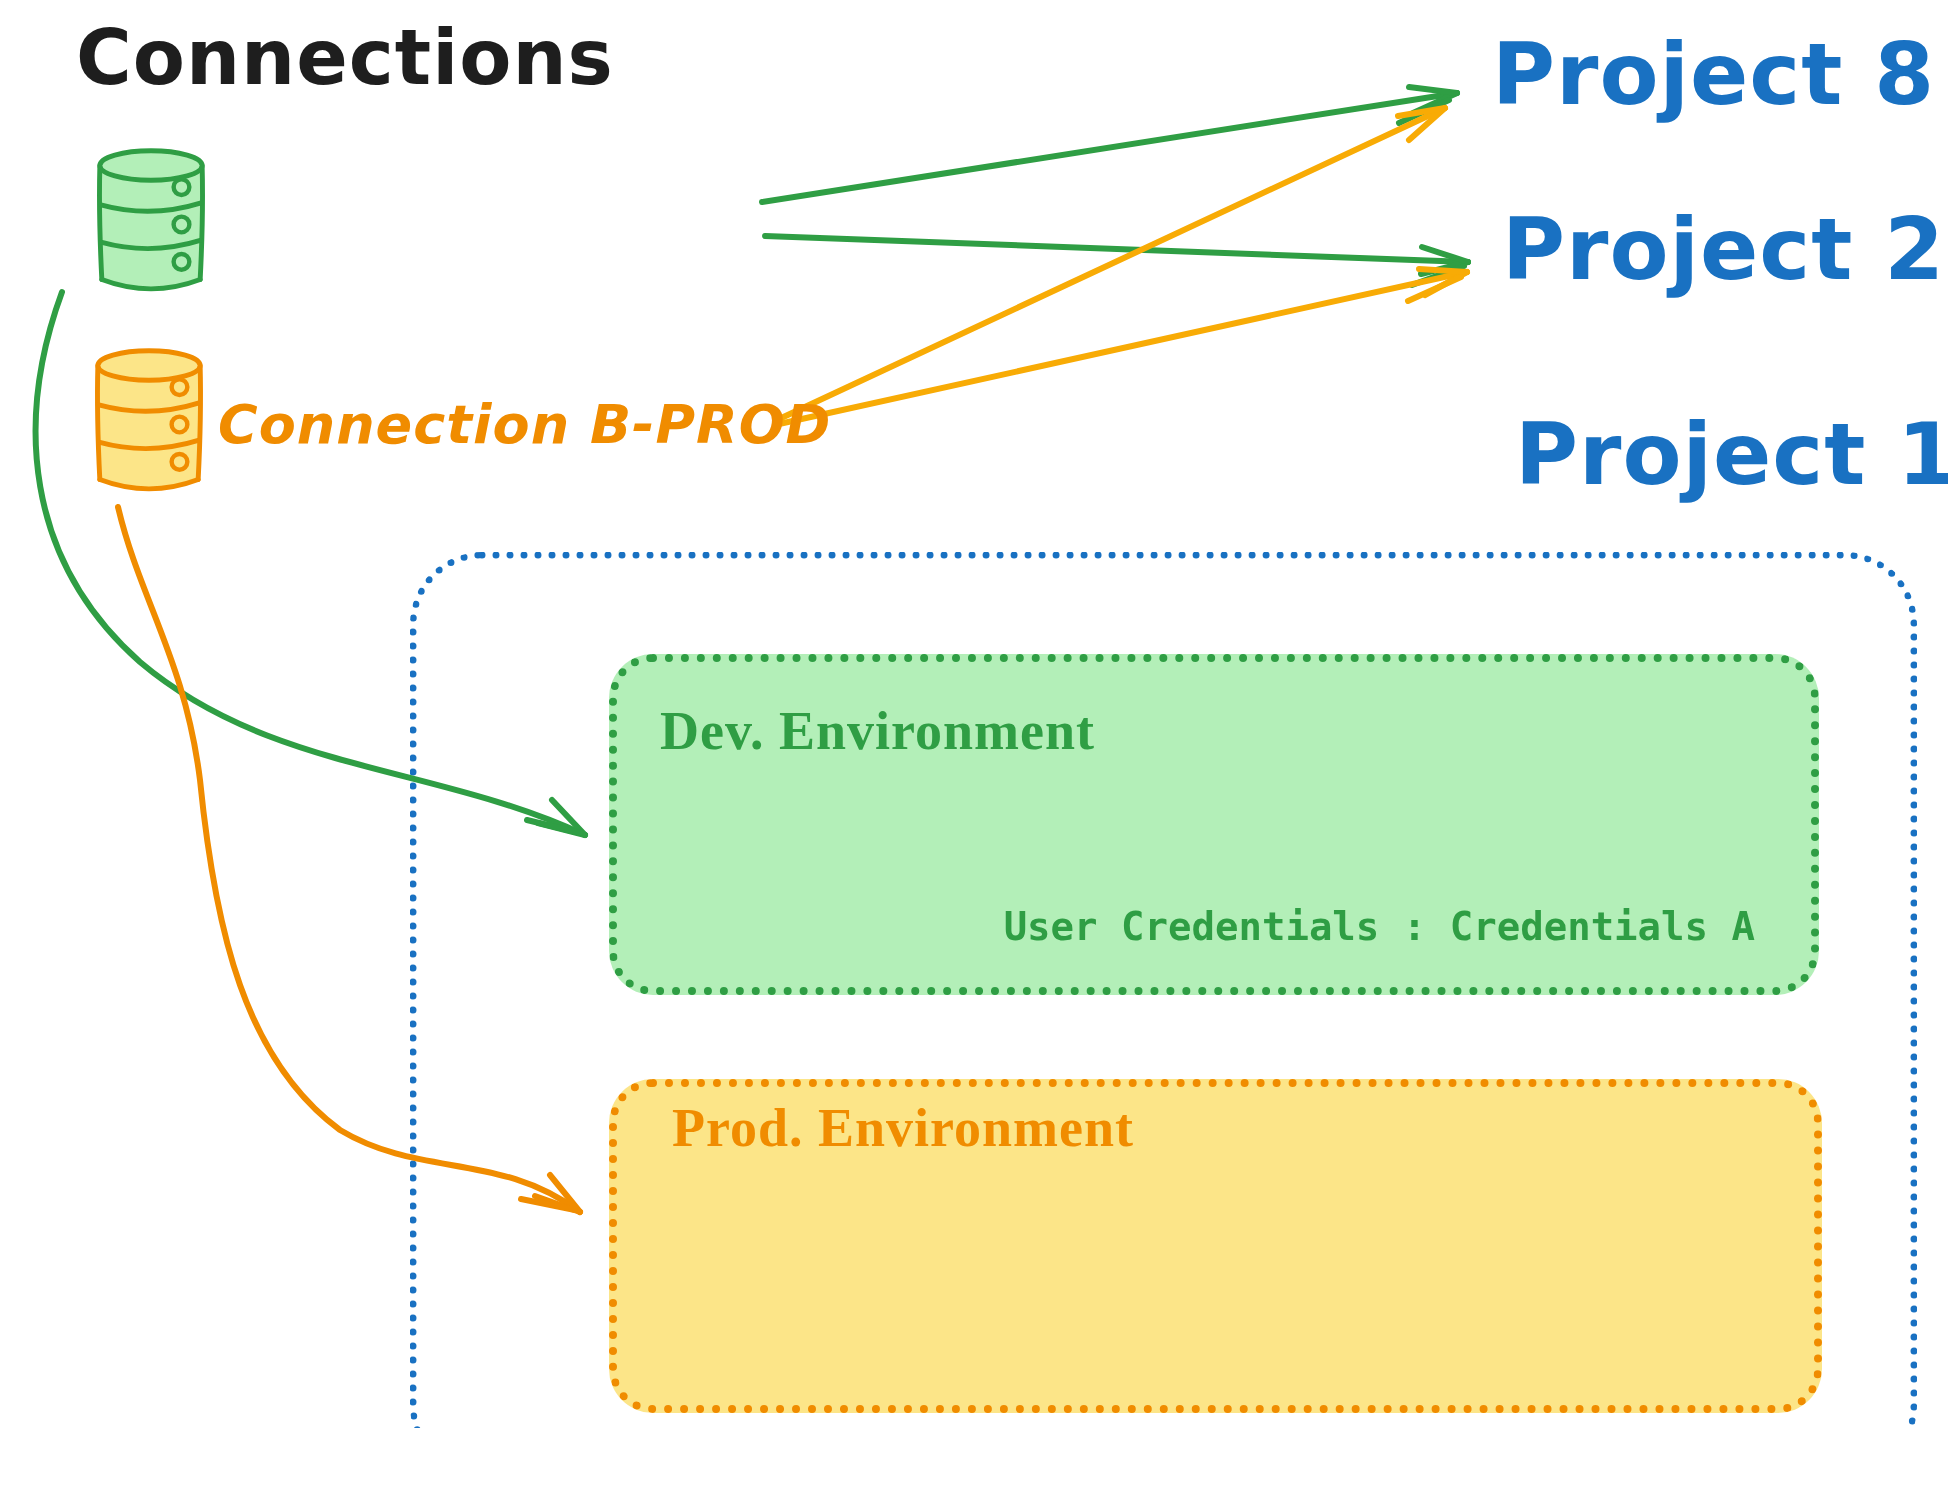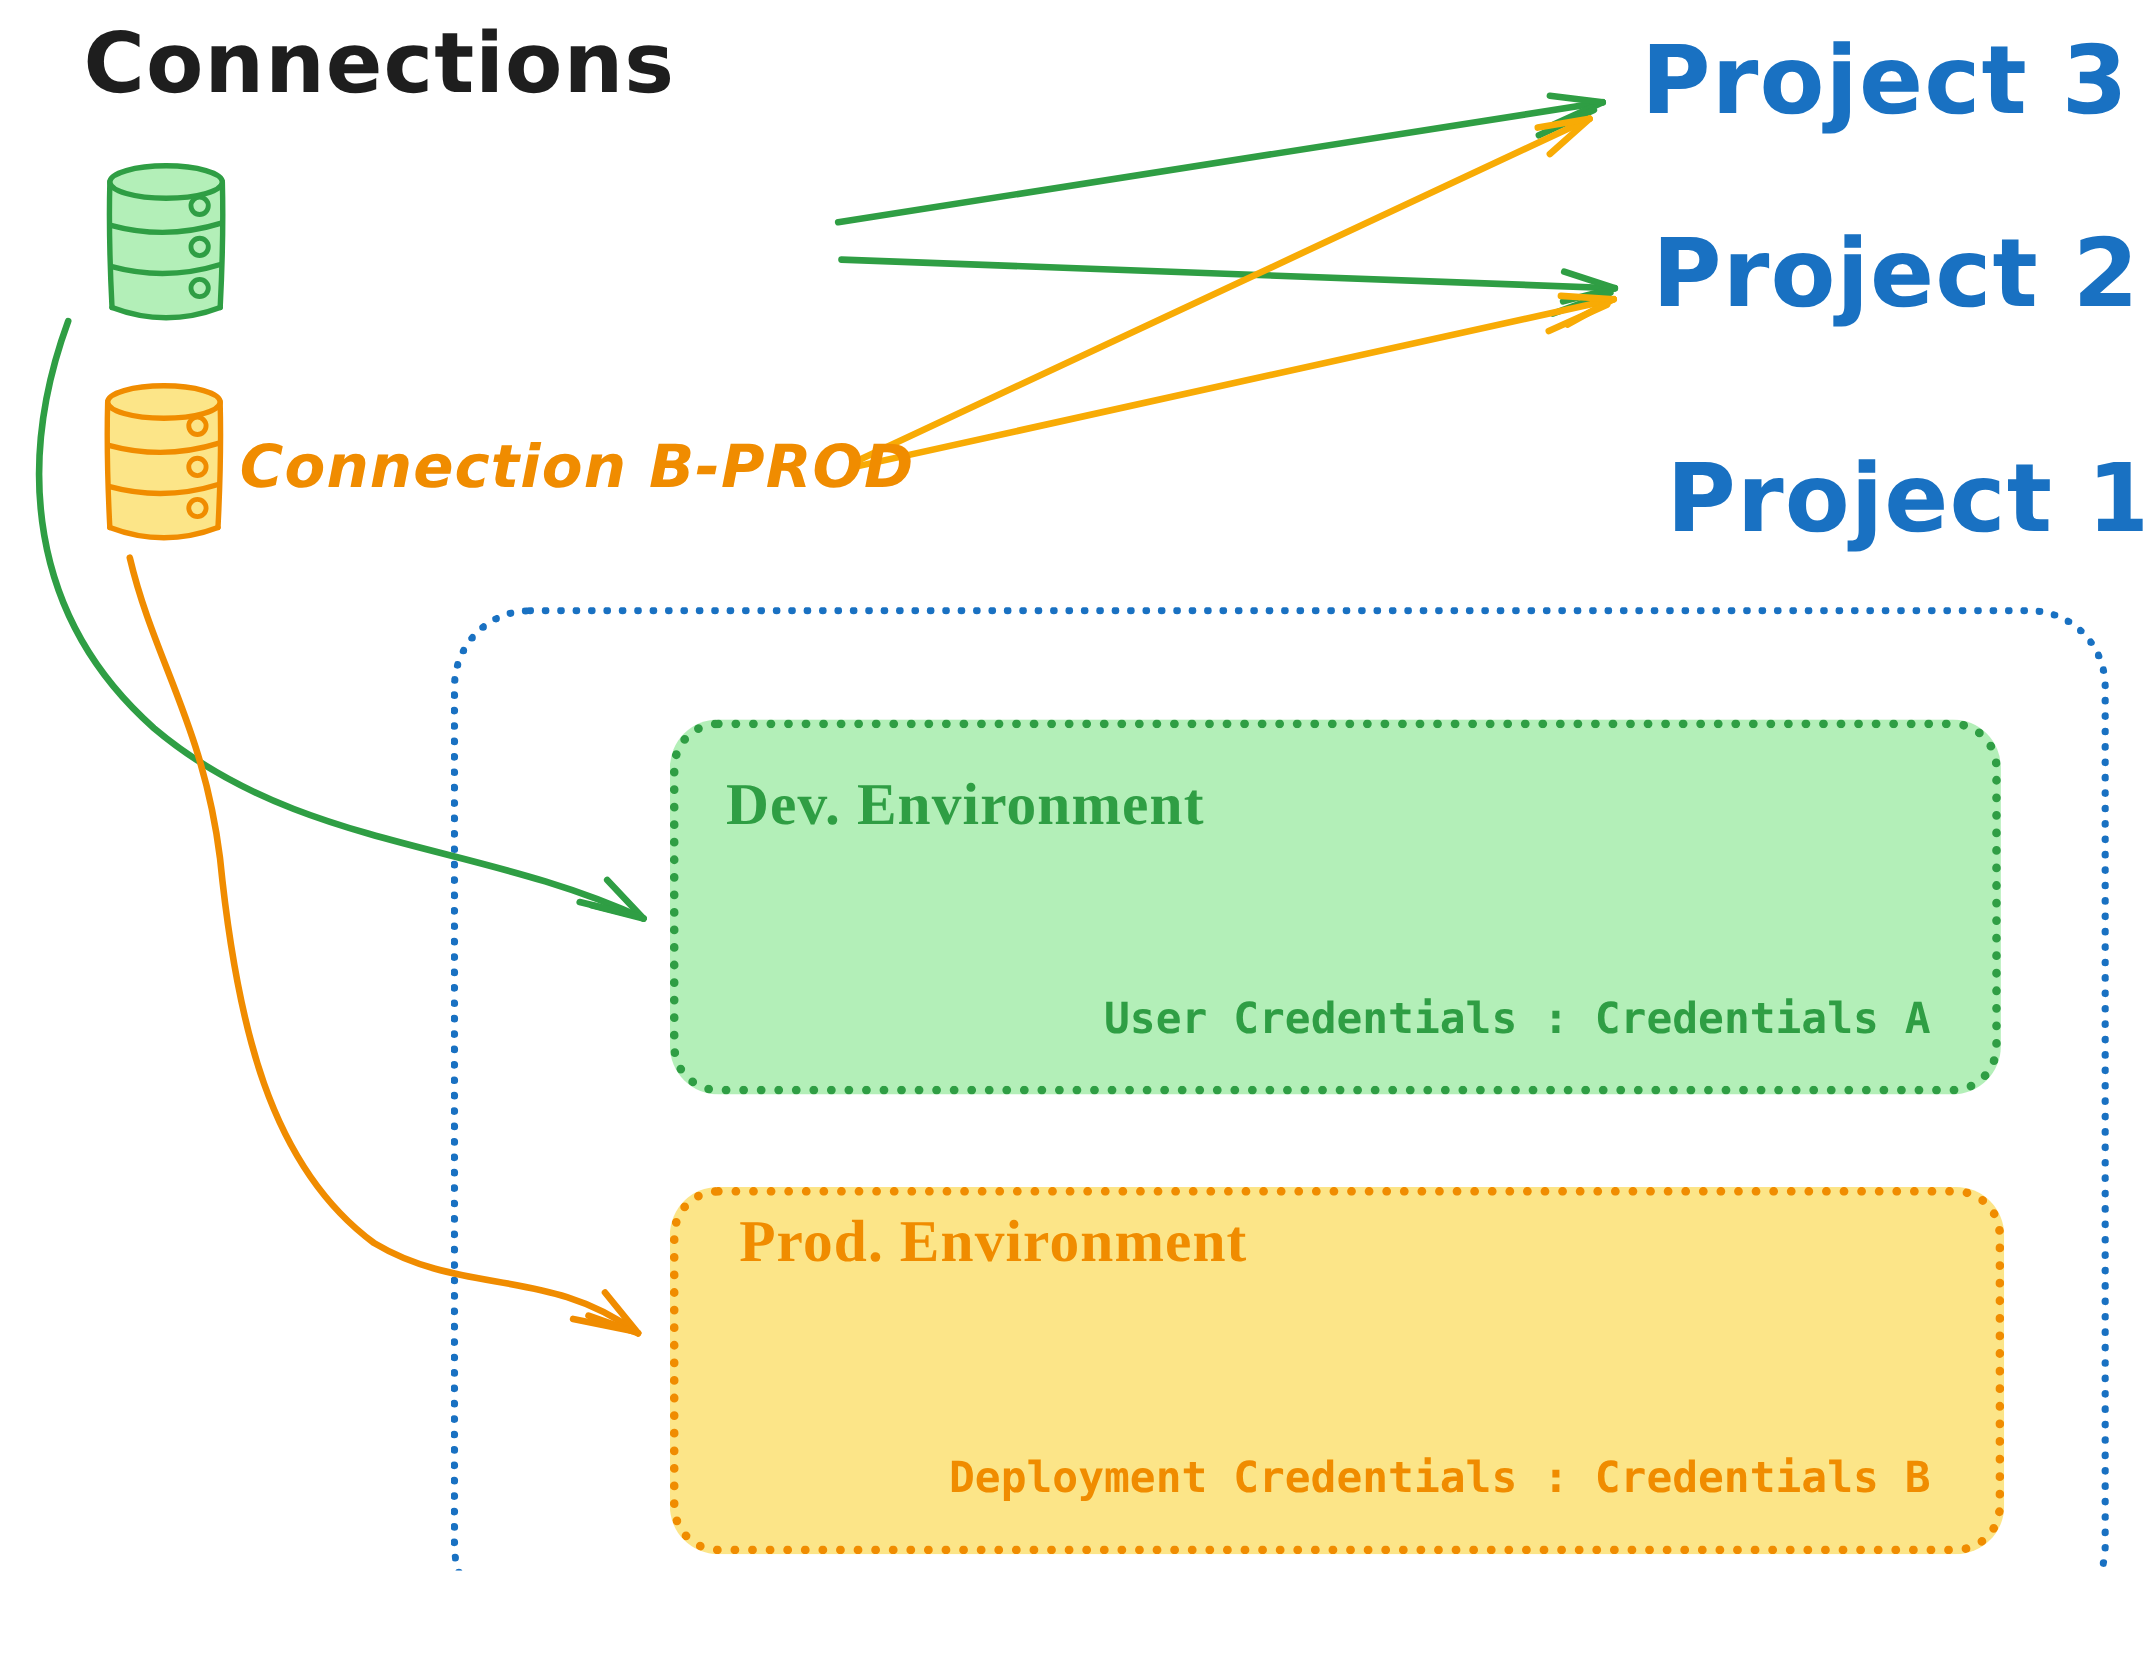--- a/index.html
+++ b/index.html
@@ -140,23 +140,22 @@
         <path d="M 9 96 Q 60 110 111 94"></path>
         <circle cx="91" cy="40" r="8" stroke-width="4.5"></circle>
         <circle cx="91" cy="78" r="8" stroke-width="4.5"></circle>
         <circle cx="91" cy="116" r="8" stroke-width="4.5"></circle>
       </g>
       <ellipse class="fill-yellow stroke-orange" cx="60" cy="18" rx="52" ry="15" stroke-width="5"></ellipse>
     </svg>
   </div>
   <div class="abs hand conn-label orange" style="left:218px;top:398px;font-style:italic;">Connection B-PROD</div>
 
-  <div class="abs hand project-label" style="left:1492px;top:31px;">Project 3</div>
+  <div class="abs hand project-label" style="left:1492px;top:31px;">Project 8</div>
   <div class="abs hand project-label" style="left:1502px;top:206px;">Project 2</div>
   <div class="abs hand project-label" style="left:1515px;top:411px;">Project 1</div>
 
   <div class="abs hand env-title green" style="left:660px;top:704px;">Dev. Environment</div>
   <div class="abs cred green" style="right:193px;top:907px;">User Credentials : Credentials A</div>
 
   <div class="abs hand env-title orange" style="left:672px;top:1101px;">Prod. Environment</div>
-  <div class="abs cred orange" style="right:193px;top:1324px;">Deployment Credentials : Credentials B</div>
 
 </div>
 
 </body></html>

